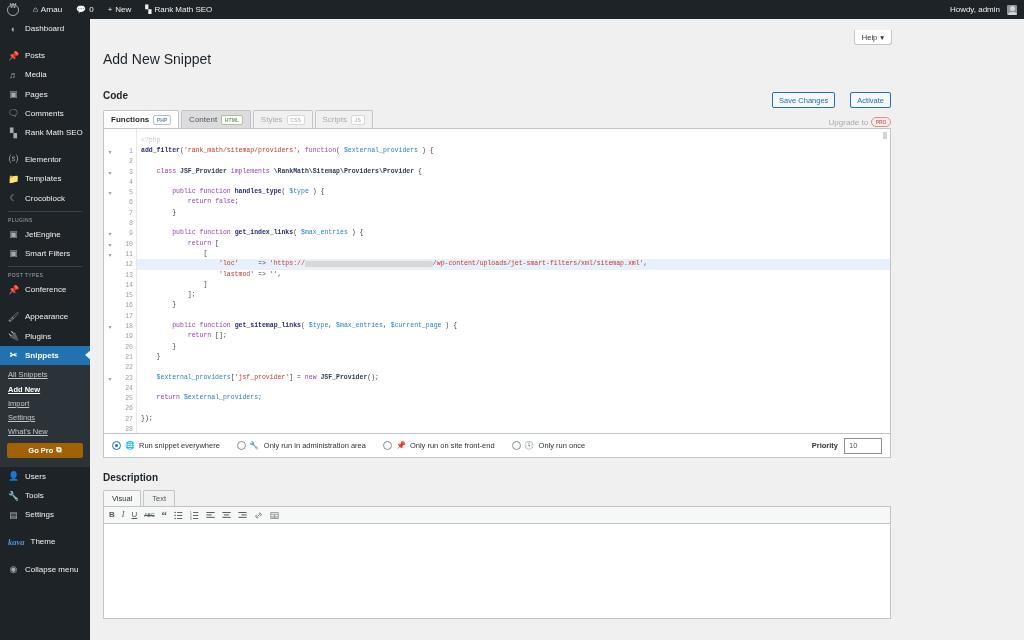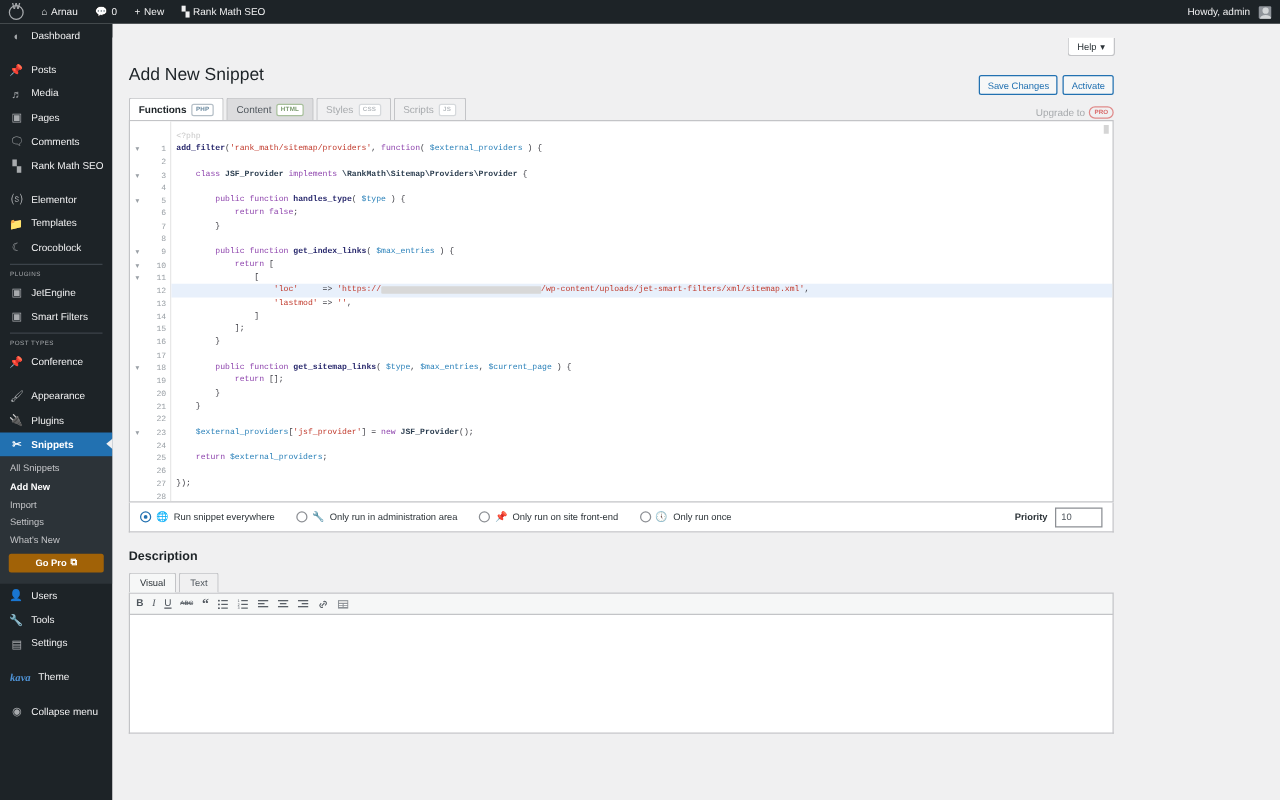--- a/index.html
+++ b/index.html
@@ -69,21 +69,21 @@
   .menu-sep {
     height: 1px; background: #3c434a; margin: 3px 8px 3px 8px;
   }
   .menu-label-sm {
     font-size: 5px; color: #a7aaad; letter-spacing: .4px;
     padding: 2px 0 2px 8px; text-transform: uppercase;
   }
   .submenu { background: #2c3338; padding: 3px 0 4px 0; }
   .submenu-item {
     display: block; padding: 2.6px 8px 2.6px 8px;
-    font-size: 7.5px; color: #c3c4c7; white-space: nowrap;
+    font-size: 7.5px; color: #c3c4c7; white-space: nowrap; text-decoration: underline;
   }
   .submenu-item.current { color: #fff; font-weight: bold; }
   .gopro-wrap { padding: 4px 7px 5px 7px; }
   .gopro {
     display: flex; align-items: center; justify-content: center; gap: 3px;
     background: #a16207; color: #fff; font-weight: bold;
     font-size: 7.5px; height: 15px; border-radius: 2px;
   }
   .kava-logo {
     font-family: "Liberation Serif", serif; font-style: italic;
@@ -135,21 +135,21 @@
   .lang-badge.html { color: #7a9a6e; border-color: #a8c09c; }
   .lang-badge.css, .lang-badge.js { color: #b9bdc1; border-color: #d6d9dc; }
   .upgrade {
     position: absolute; right: 0; bottom: 1px;
     font-size: 8px; color: #a7aaad; display: flex; align-items: center; gap: 3px;
   }
   .pro-pill {
     border: 1px solid #e08a8a; color: #d96a6a; border-radius: 7px;
     font-size: 5px; font-weight: bold; padding: 1px 3.5px;
   }
-  .btn-row { position: absolute; right: 0; top: -16px; display: flex; gap: 4px; }
+  .btn-row { position: absolute; right: 0; top: -16px; display: flex; gap: 15px; }
   .btn {
     background: #f6f7f7; border: 1px solid #2271b1; color: #2271b1;
     font-size: 7.5px; border-radius: 2px; padding: 2.5px 6px;
     font-family: "Liberation Sans", sans-serif; white-space: nowrap;
   }
 
   
   .editor {
     border: 1px solid #c3c4c7; background: #fff; height: 306px;
     position: relative; overflow: hidden; display: flex;
@@ -394,20 +394,21 @@
       <span>Help</span>
       <span>▾</span>
     </div>
   </div>
 
   <h1 class="page-title">Add New Snippet</h1>
 
   <div class="content-pad">
 
 
+    <div class="section-h">Code</div>
 
     <div class="tabs-row">
       <div class="ctab active">
         <span>Functions</span>
         <span class="lang-badge">PHP</span>
       </div>
       <div class="ctab">
         <span>Content</span>
         <span class="lang-badge html">HTML</span>
       </div>

